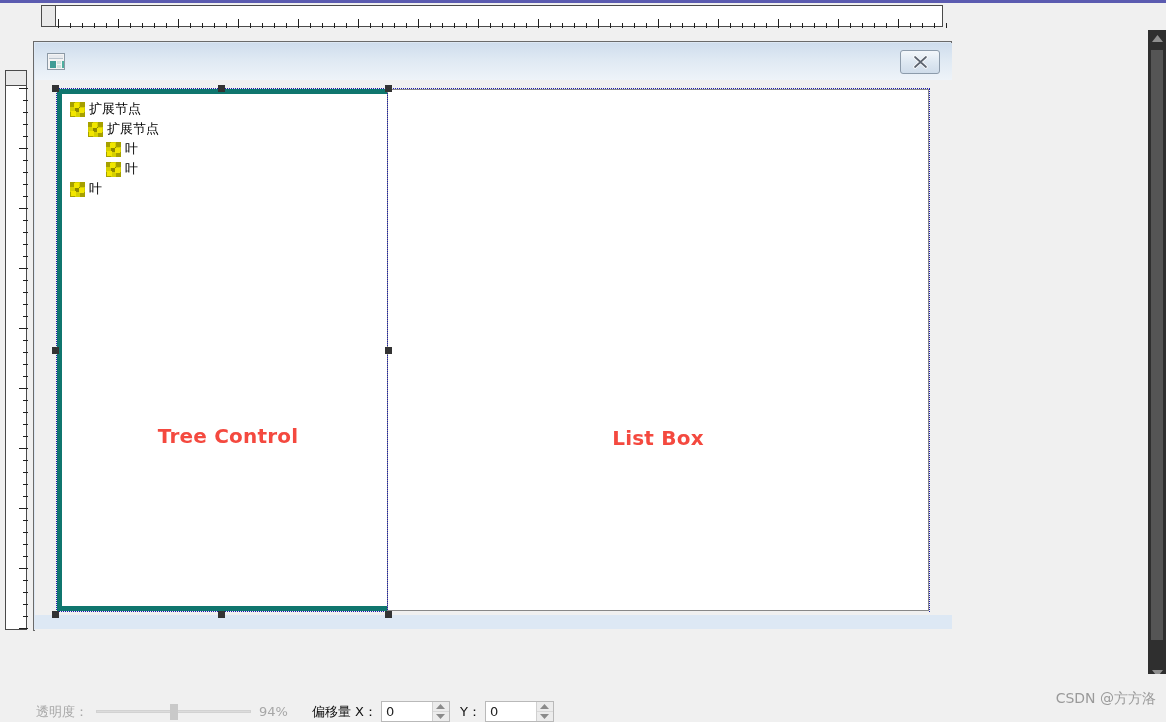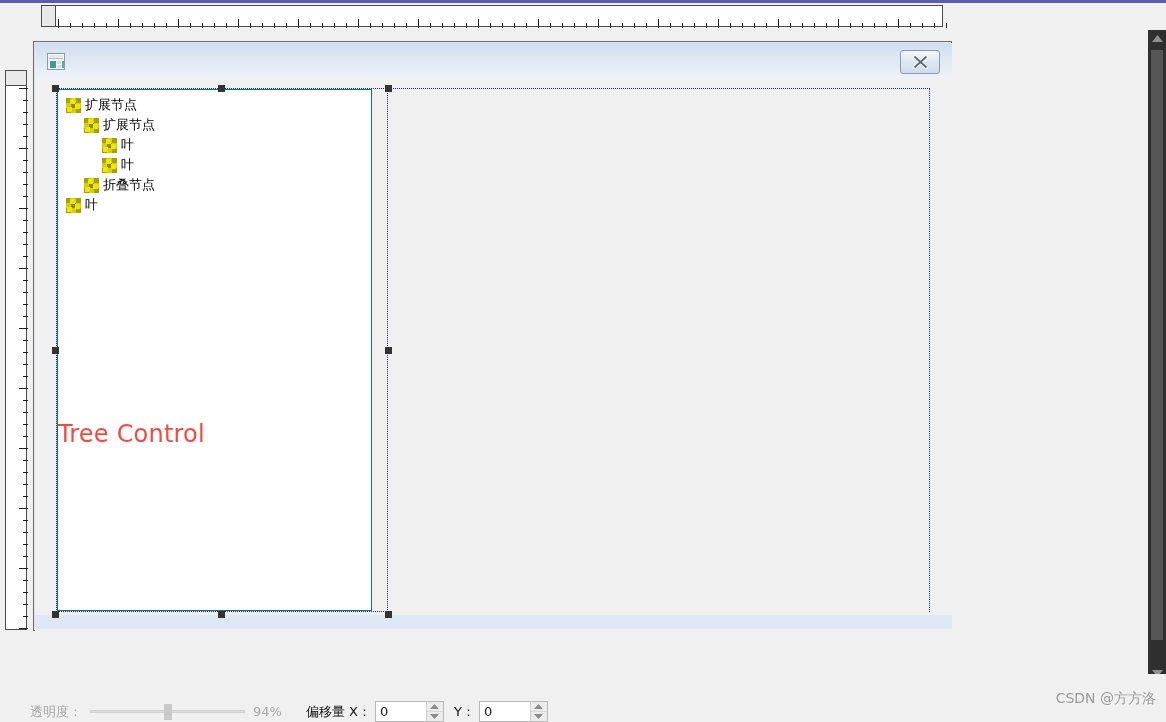--- a/index.html
+++ b/index.html
@@ -89,38 +89,39 @@
     position: absolute; left: 1px; top: 38px; width: 917px; height: 579px;
     background: #f0f0f0;
   }
   .dlg-bottom-strip {
     position: absolute; left: 1px; bottom: 1px; width: 917px; height: 14px;
     background: #dde8f4;
   }
 
   
   .tree-ctrl {
-    position: absolute; left: 57px; top: 89px; width: 315px; height: 522px;
-    background: #ffffff; border: 1px solid #0f766e;
+    position: absolute; left: 57px; top: 89px; width: 342px; height: 522px;
+    background: #ffffff; border: 5px solid #0f766e;
   }
   .tree-rows { position: absolute; left: 0; top: 5px; width: 100%; }
   .tree-row {
     position: relative; height: 20px; display: flex; align-items: center;
     font-size: 13px; color: #000000; white-space: nowrap;
   }
   .tree-icon {
     width: 15px; height: 15px; flex: 0 0 15px; margin-right: 4px; position: relative;
   }
   .tree-icon i { position: absolute; display: block; }
   .tree-label { font-family: "DejaVu Sans", "Liberation Sans", sans-serif; font-size: 13px; }
 
   .ctrl-caption {
-    position: absolute; left: 0; width: 100%; 
-    color: #f4493f; font-size: 24px; letter-spacing: .2px;
+    position: absolute; left: 0; width: 100%; text-align: center;
+    color: #f4493f; font-size: 20px; letter-spacing: .2px;
     font-family: "DejaVu Sans", "Liberation Sans", sans-serif;
+    font-weight: bold;
   }
 
   
   .list-box {
     position: absolute; left: 387px; top: 89px; width: 542px; height: 522px;
     background: #ffffff; border: 1px solid #888888;
   }
 
   
   .sel-outline {
@@ -442,37 +443,20 @@
             <i style="left: 10px; top: 5px; width: 5px; height: 5px; background: rgb(214, 208, 0);"></i>
             <i style="left: 0px; top: 10px; width: 5px; height: 5px; background: rgb(166, 160, 0);"></i>
             <i style="left: 5px; top: 10px; width: 5px; height: 5px; background: rgb(214, 208, 0);"></i>
             <i style="left: 10px; top: 10px; width: 5px; height: 5px; background: rgb(166, 160, 0);"></i>
             <i style="left: 4px; top: 1px; width: 5px; height: 5px; background: rgb(242, 230, 0);"></i>
             <i style="left: 9px; top: 6px; width: 5px; height: 5px; background: rgb(242, 230, 0);"></i>
             <i style="left: 1px; top: 9px; width: 5px; height: 5px; background: rgb(242, 230, 0);"></i>
           </span>
           <span class="tree-label">叶</span>
         </div>
-        <div class="tree-row" style="padding-left: 26px;">
-          <span class="tree-icon">
-            <i style="left: 0px; top: 0px; width: 5px; height: 5px; background: rgb(166, 160, 0);"></i>
-            <i style="left: 5px; top: 0px; width: 5px; height: 5px; background: rgb(214, 208, 0);"></i>
-            <i style="left: 10px; top: 0px; width: 5px; height: 5px; background: rgb(166, 160, 0);"></i>
-            <i style="left: 0px; top: 5px; width: 5px; height: 5px; background: rgb(214, 208, 0);"></i>
-            <i style="left: 5px; top: 5px; width: 5px; height: 5px; background: rgb(141, 136, 0);"></i>
-            <i style="left: 10px; top: 5px; width: 5px; height: 5px; background: rgb(214, 208, 0);"></i>
-            <i style="left: 0px; top: 10px; width: 5px; height: 5px; background: rgb(166, 160, 0);"></i>
-            <i style="left: 5px; top: 10px; width: 5px; height: 5px; background: rgb(214, 208, 0);"></i>
-            <i style="left: 10px; top: 10px; width: 5px; height: 5px; background: rgb(166, 160, 0);"></i>
-            <i style="left: 4px; top: 1px; width: 5px; height: 5px; background: rgb(242, 230, 0);"></i>
-            <i style="left: 9px; top: 6px; width: 5px; height: 5px; background: rgb(242, 230, 0);"></i>
-            <i style="left: 1px; top: 9px; width: 5px; height: 5px; background: rgb(242, 230, 0);"></i>
-          </span>
-          <span class="tree-label">折叠节点</span>
-        </div>
         <div class="tree-row" style="padding-left: 8px;">
           <span class="tree-icon">
             <i style="left: 0px; top: 0px; width: 5px; height: 5px; background: rgb(166, 160, 0);"></i>
             <i style="left: 5px; top: 0px; width: 5px; height: 5px; background: rgb(214, 208, 0);"></i>
             <i style="left: 10px; top: 0px; width: 5px; height: 5px; background: rgb(166, 160, 0);"></i>
             <i style="left: 0px; top: 5px; width: 5px; height: 5px; background: rgb(214, 208, 0);"></i>
             <i style="left: 5px; top: 5px; width: 5px; height: 5px; background: rgb(141, 136, 0);"></i>
             <i style="left: 10px; top: 5px; width: 5px; height: 5px; background: rgb(214, 208, 0);"></i>
             <i style="left: 0px; top: 10px; width: 5px; height: 5px; background: rgb(166, 160, 0);"></i>
             <i style="left: 5px; top: 10px; width: 5px; height: 5px; background: rgb(214, 208, 0);"></i>
@@ -480,20 +464,23 @@
             <i style="left: 4px; top: 1px; width: 5px; height: 5px; background: rgb(242, 230, 0);"></i>
             <i style="left: 9px; top: 6px; width: 5px; height: 5px; background: rgb(242, 230, 0);"></i>
             <i style="left: 1px; top: 9px; width: 5px; height: 5px; background: rgb(242, 230, 0);"></i>
           </span>
           <span class="tree-label">叶</span>
         </div>
       </div>
     <div class="ctrl-caption" style="top:330px;">Tree Control</div>
   </div>
 
+  <div class="list-box">
+    <div class="ctrl-caption" style="top:336px;">List Box</div>
+  </div>
 
   <div class="sel-outline"></div>
   <div class="sel-outline2"></div>
 
   <div class="handle" style="left:52px;  top:85px;"></div>
   <div class="handle" style="left:218px; top:85px;"></div>
   <div class="handle" style="left:385px; top:85px;"></div>
   <div class="handle" style="left:52px;  top:347px;"></div>
   <div class="handle" style="left:385px; top:347px;"></div>
   <div class="handle" style="left:52px;  top:611px;"></div>
@@ -513,21 +500,21 @@
       </svg>
     </div>
   </div>
 
   <div class="sep-line"></div>
 
   <div class="bottom-panel">
 
 
     <div class="row2">
-      <span class="lbl-dim" style="margin-left:22px;">透明度：</span>
+      <span class="lbl-dim" style="margin-left:28px;">透明度：</span>
       <div class="slider-track">
         <div class="slider-thumb"></div>
       </div>
       <span class="lbl-dim">94%</span>
 
       <span class="lbl" style="margin-left:24px;">偏移量 X：</span>
       <div class="spin-wrap">
         <input class="spin-input" type="text" value="0" style="">
         <div class="spin-btns">
           <div>

